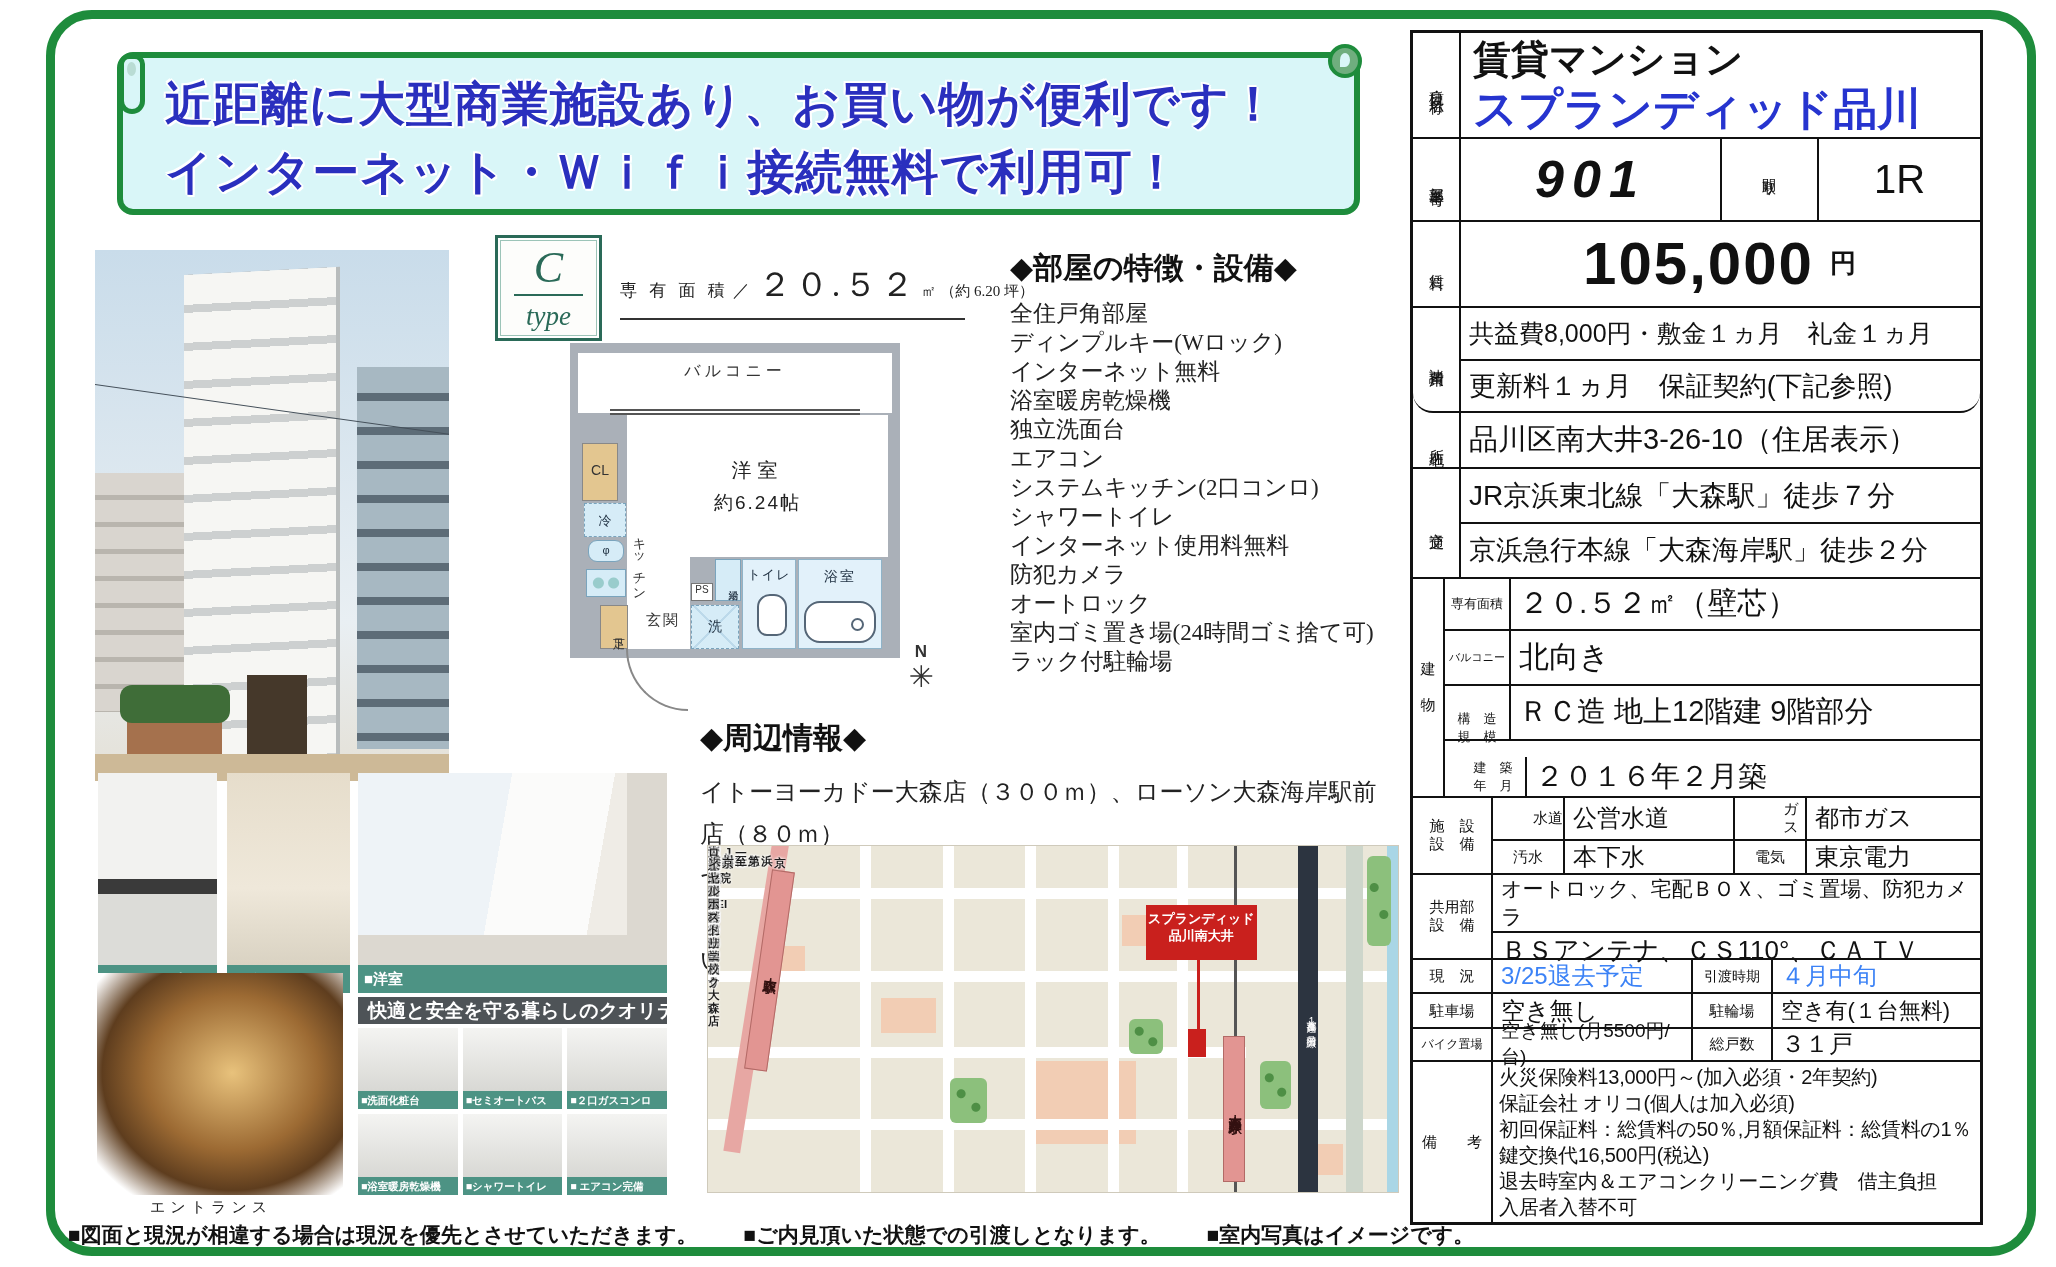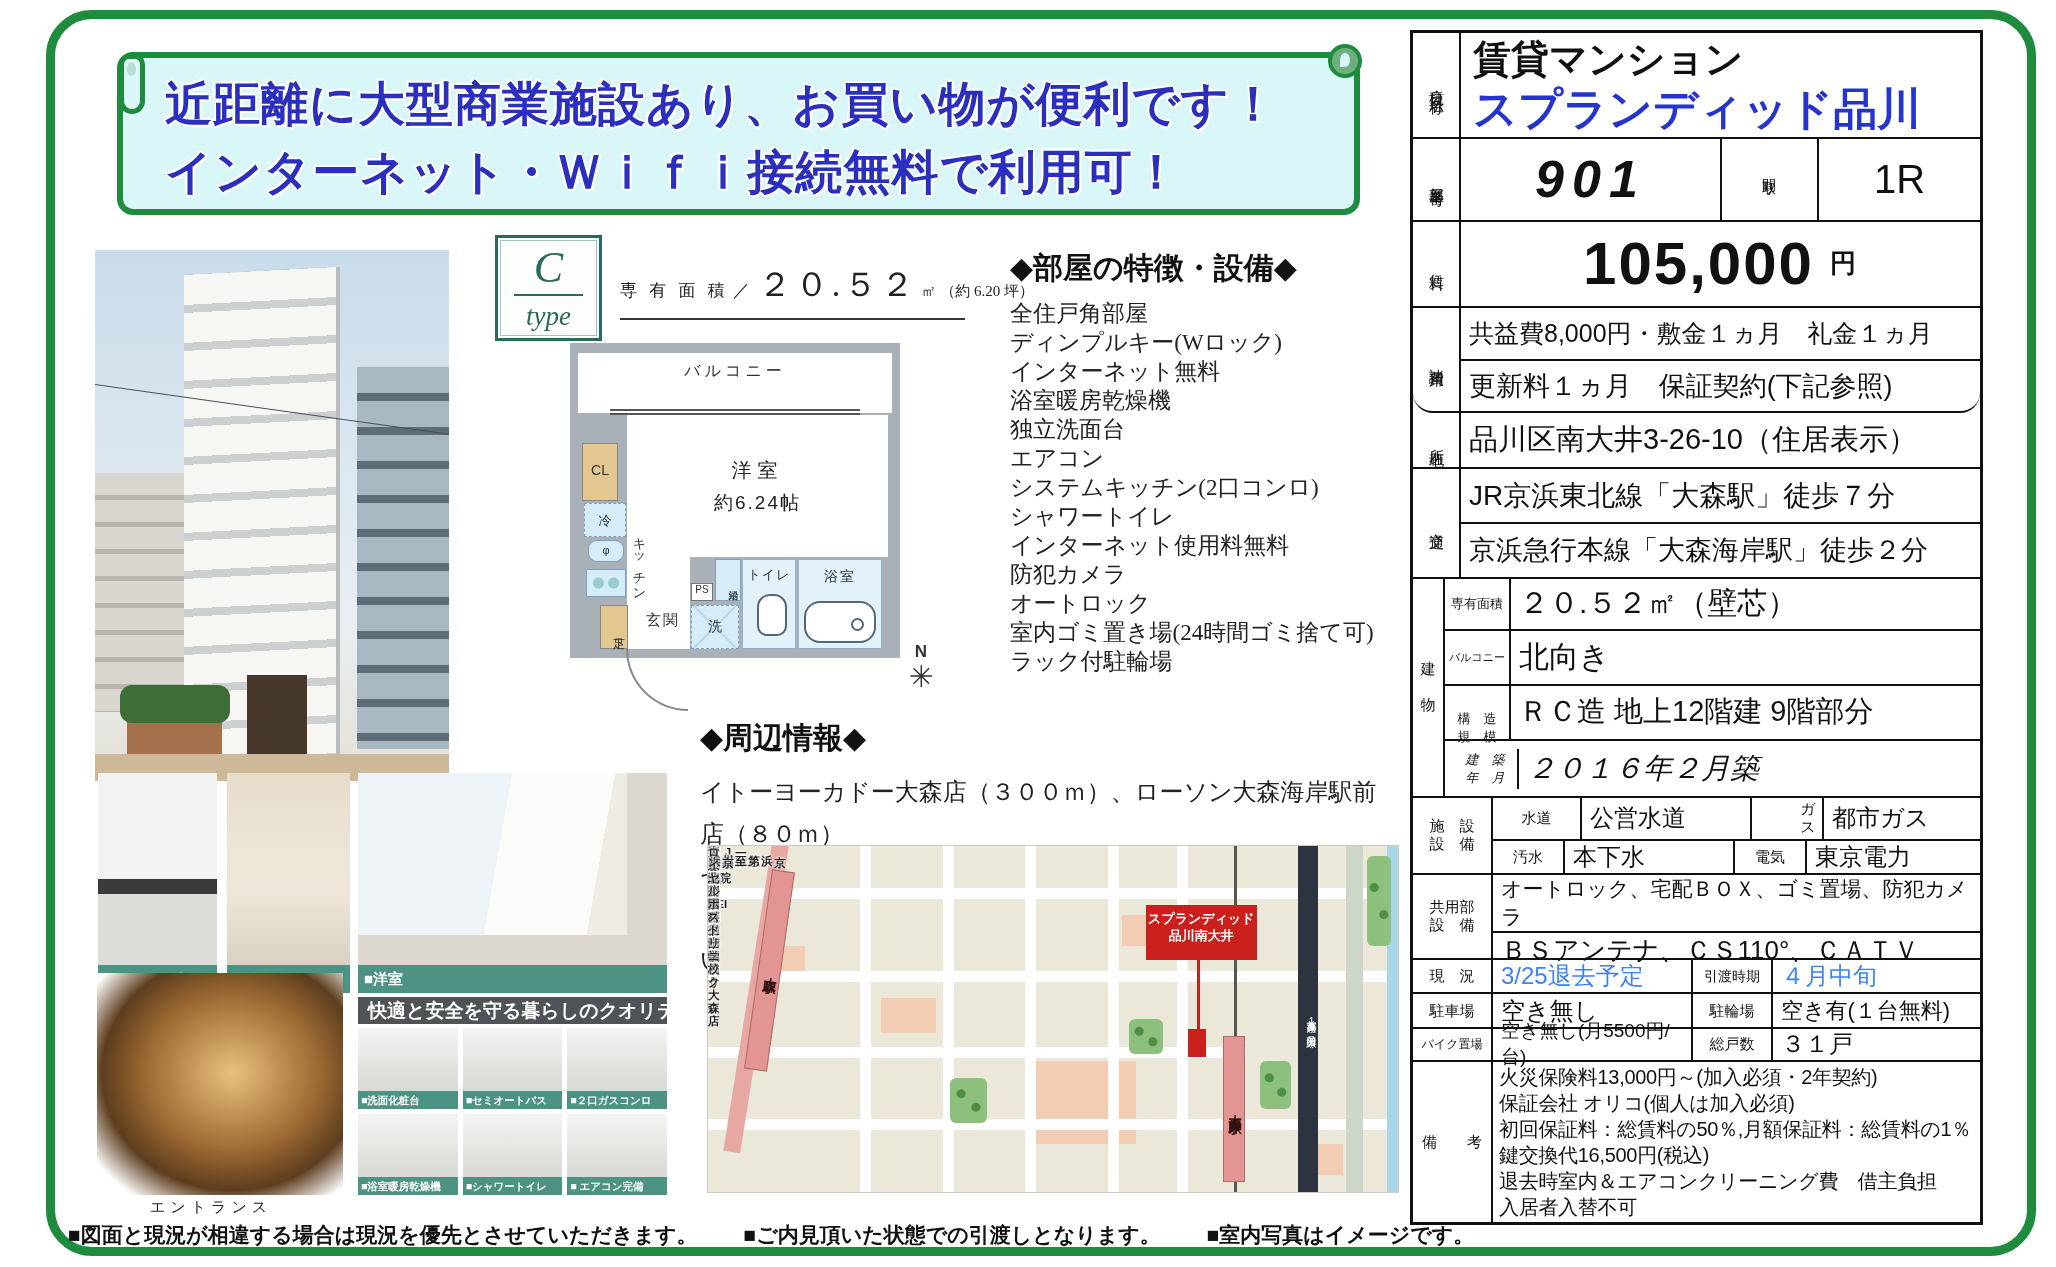--- a/index.html
+++ b/index.html
@@ -482,37 +482,37 @@
             </div>
           <div class="td f30" style="flex:1;">北向き</div>
         </div>
         <div class="scell" style="flex:none;height:55px;padding:0;">
           <div class="th w66" style="height:100%;">
               <span class="hl" style="font-size:13px;margin-top:32px;">構　造
 規　模</span>
             </div>
           <div class="td f29" style="flex:1;">ＲＣ造 地上12階建 9階部分</div>
         </div>
-        <div class="scell" style="flex:1;padding:8px;font-style:italic;">
+        <div class="scell" style="flex:1;padding:16px;">
           <div class="th w66" style="height:100%;">
               <span class="hl" style="font-size:13px;">建　築
 年　月</span>
             </div>
           <div class="td f29" style="flex:1;">２０１６年２月築</div>
         </div>
       </div>
     </div>
     <div class="trow" style="height:78px;">
       <div class="th w80">
           <span class="hl">施　設
 設　備</span>
         </div>
       <div class="stack">
         <div class="scell" style="flex:none;height:43px;padding:0;">
-          <div class="th" style="width:89px;height:100%;">
+          <div class="th" style="width:72px;height:100%;justify-content:flex-end;">
               <span class="hl">水道</span>
             </div>
           <div class="td f24 brd-r" style="width:170px;height:100%;">公営水道</div>
           <div class="th" style="width:72px;height:100%;padding-left:42px;">
               <span class="hl">ガス</span>
             </div>
           <div class="td f24" style="flex:1;">都市ガス</div>
         </div>
         <div class="scell" style="flex:1;padding:0;">
           <div class="th" style="width:72px;height:100%;">

